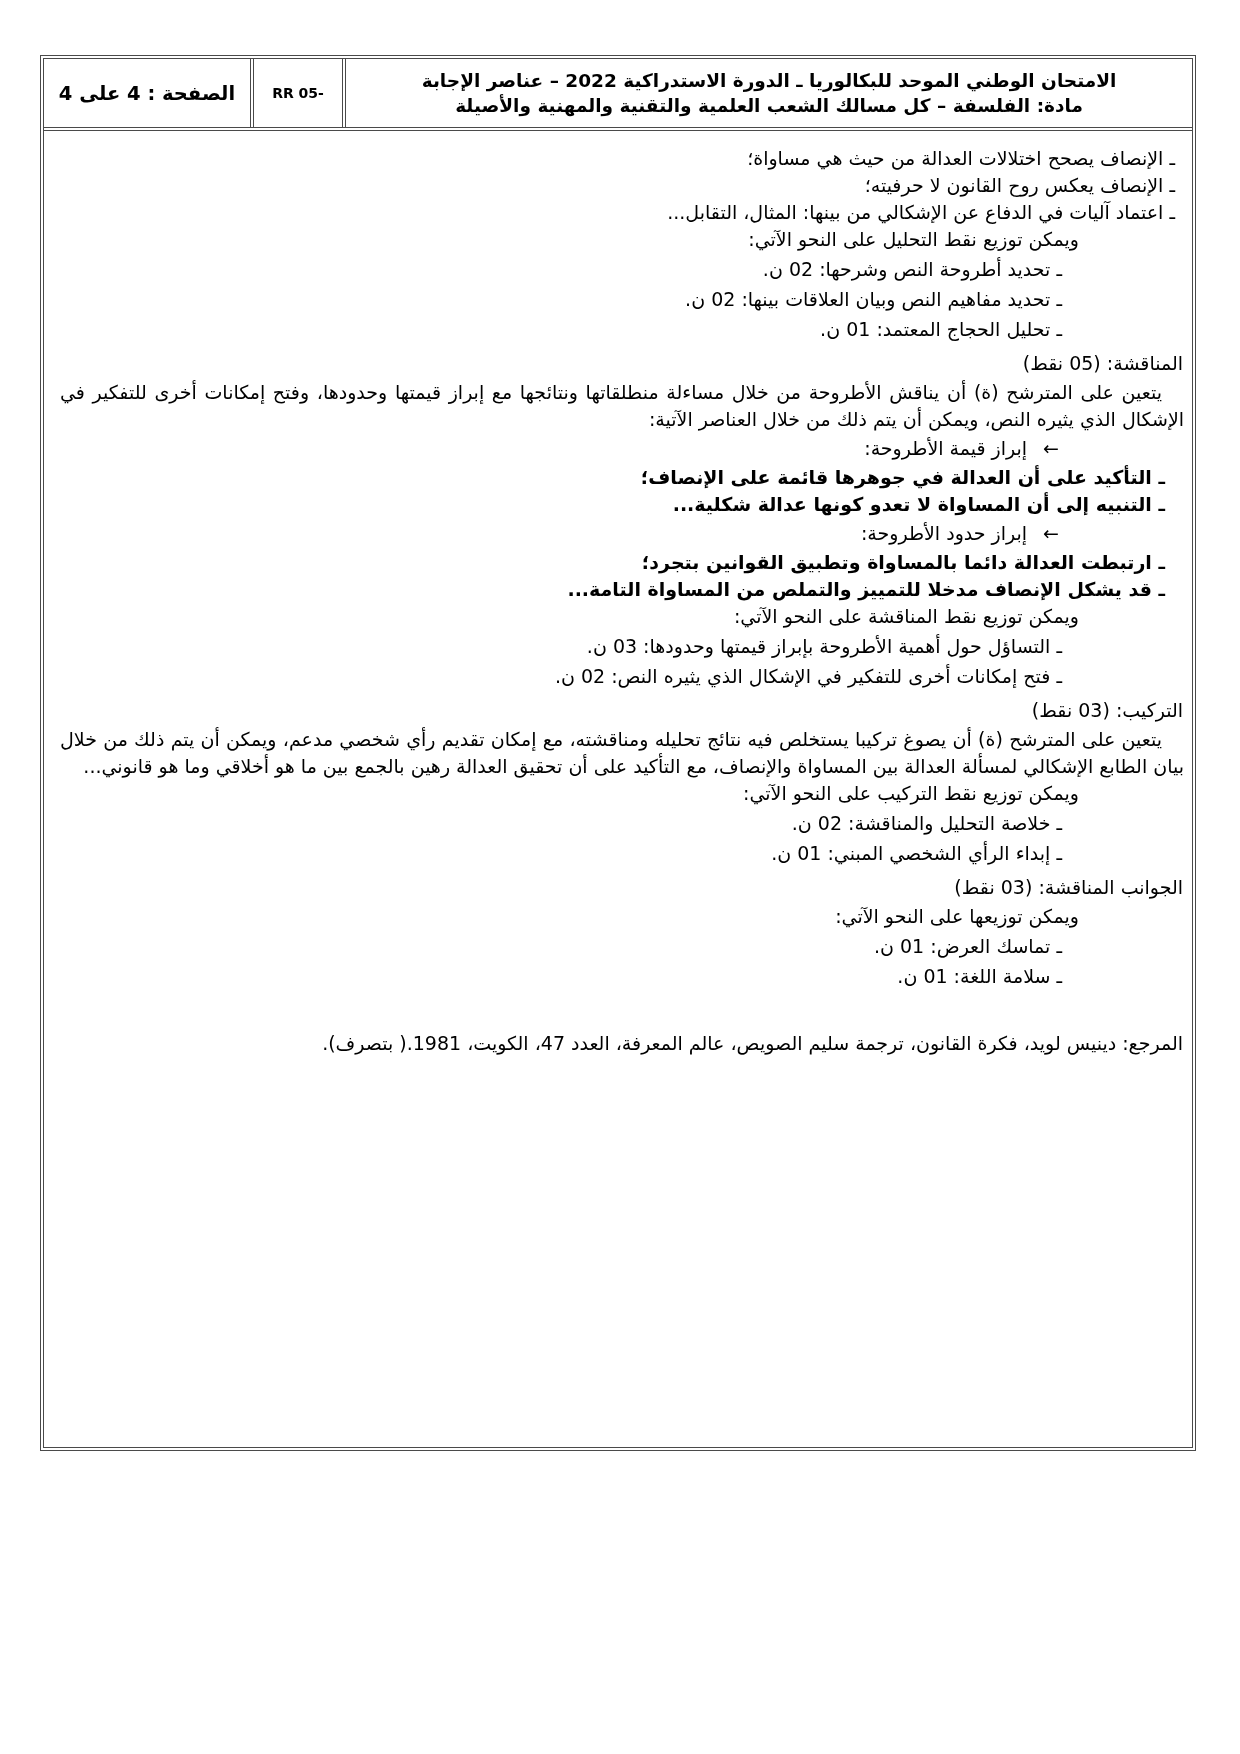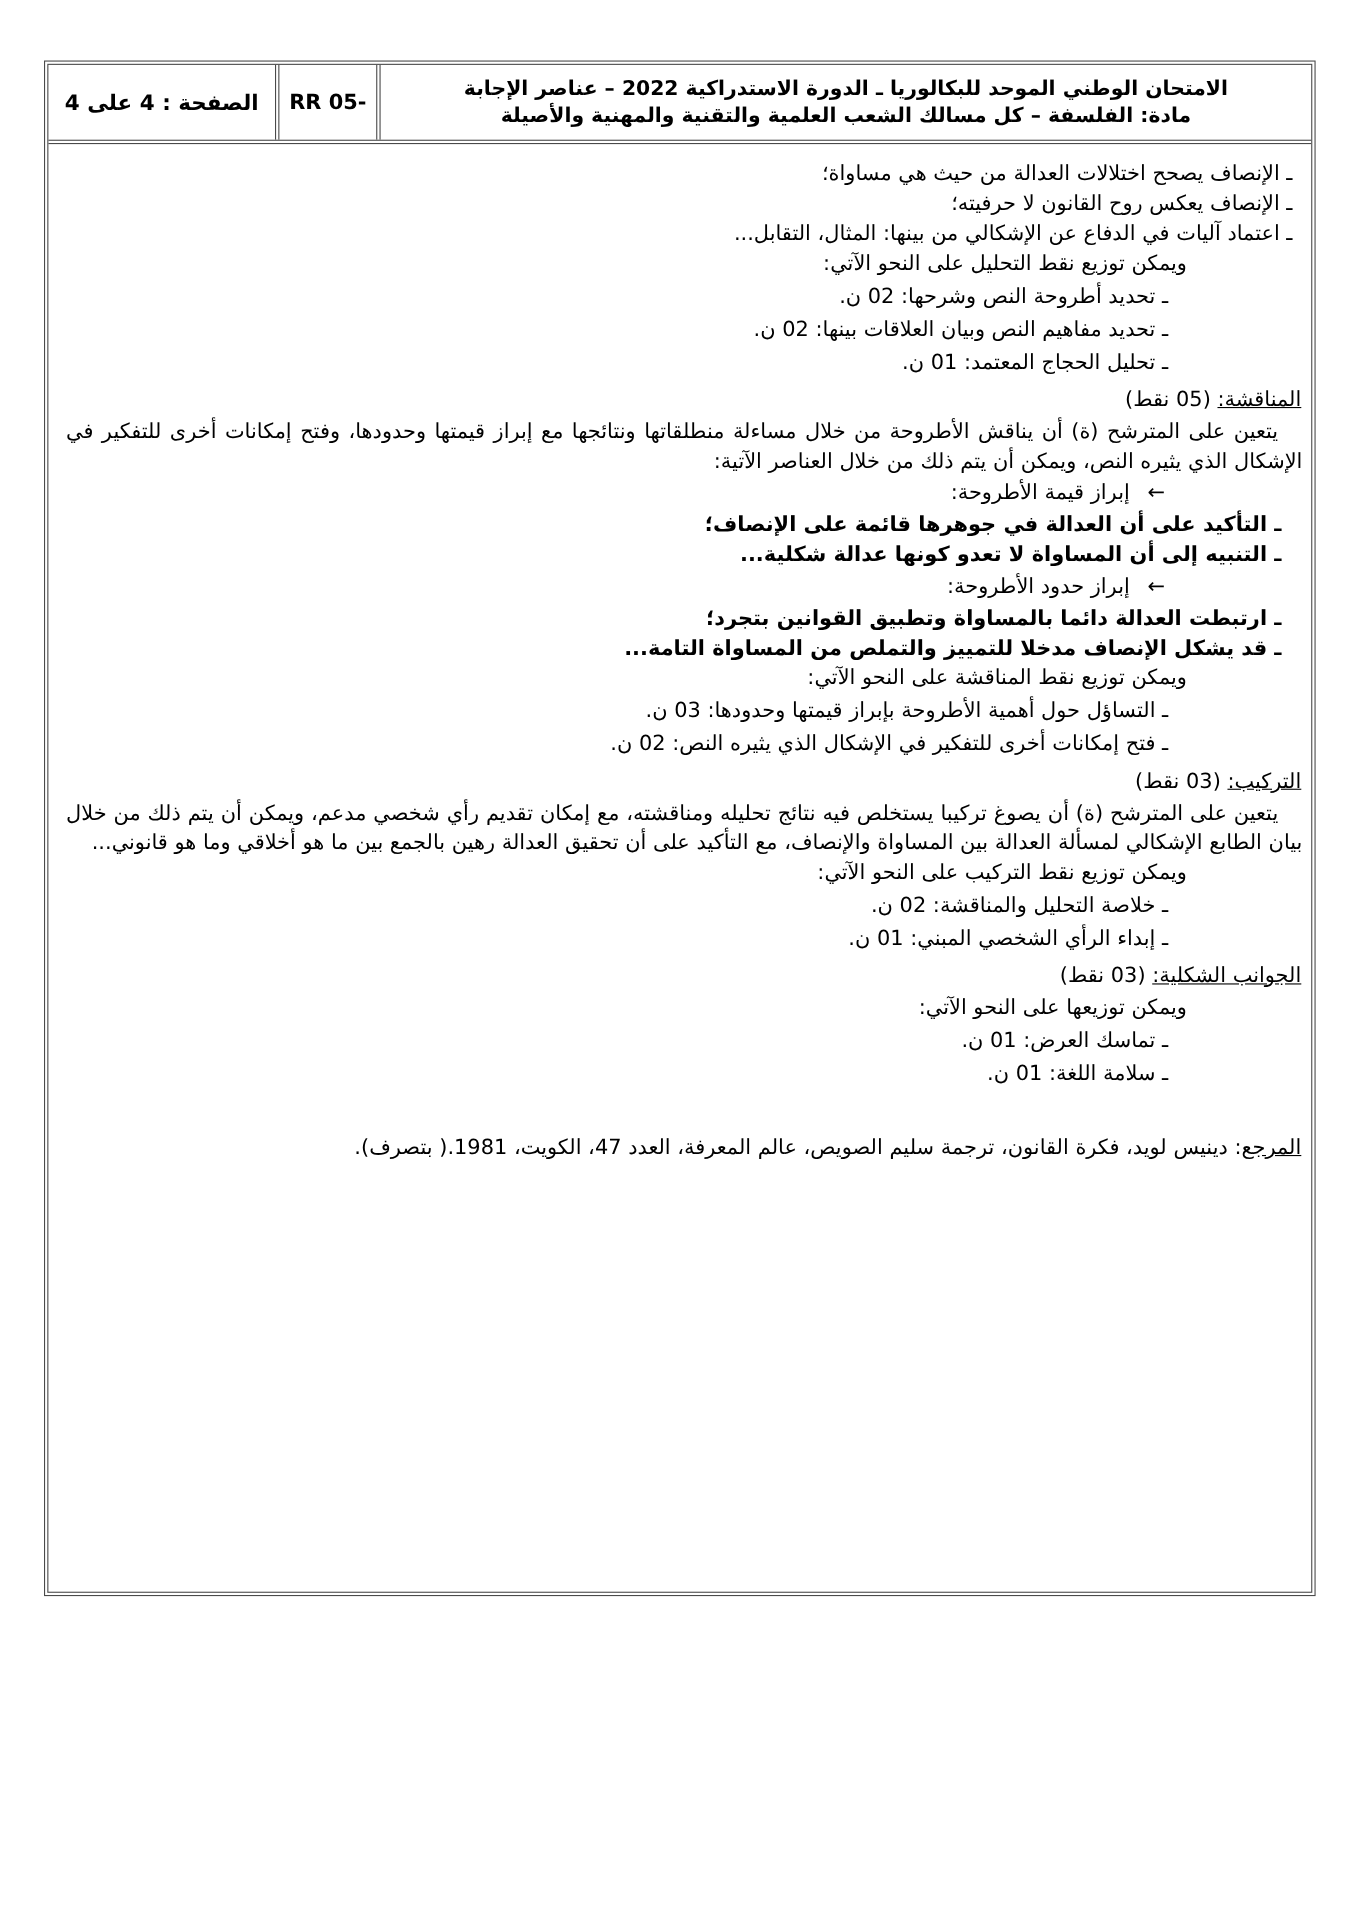--- a/index.html
+++ b/index.html
@@ -14,36 +14,36 @@
   }
   
   .hdr{
     display:flex;direction:rtl;border-bottom:4px double #4a4a4a;
     min-height:72px;box-sizing:border-box;align-items:stretch;
   }
   .hdr-cell{box-sizing:border-box;display:flex;flex-direction:column;justify-content:center;}
   .hdr-title{flex:1;border-left:4px double #4a4a4a;text-align:center;padding:6px 10px;}
   .hdr-title div{font-weight:bold;font-size:18.5px;line-height:25px;}
   .hdr-rr{width:92px;border-left:4px double #4a4a4a;text-align:center;
-    font-weight:bold;font-size:19px;direction:ltr;}
+    font-weight:bold;font-size:14px;direction:ltr;}
   .hdr-page{width:206px;text-align:center;font-weight:bold;font-size:19.5px;}
   
   .doc-body{
     direction:rtl;text-align:right;padding:14px 8px 0 14px;
     font-size:19px;line-height:27px;
   }
   .ln{min-height:27px;}
   .ln-bullet{padding-right:9px;}
   .ln-bullet2{padding-right:19px;font-weight:bold;}
   .ln-connector{padding-right:105px;}
   .ln-point{padding-right:122px;margin:3px 0;}
   .ln-arrow{padding-right:30px;margin:2px 0;}
   .ln-heading{padding-right:1px;margin:7px 0 2px 0;}
   .ln-paragraph{text-align:justify;text-indent:22px;padding-left:2px;}
-  .u{text-decoration:underline;}
+  .u{}
   .arrow-glyph{display:inline-block;margin-left:16px;padding-right:95px;}
   .reference{margin-top:40px;padding-right:1px;}
 </style>
 </head>
 <body>
 
 <div class="page-frame">
 
   <div class="hdr">
     <div class="hdr-cell hdr-title">
@@ -76,21 +76,21 @@
         <div class="ln ln-bullet2">ـ ارتبطت العدالة دائما بالمساواة وتطبيق القوانين بتجرد؛</div>
         <div class="ln ln-bullet2">ـ قد يشكل الإنصاف مدخلا للتمييز والتملص من المساواة التامة...</div>
         <div class="ln ln-connector">ويمكن توزيع نقط المناقشة على النحو الآتي:</div>
         <div class="ln ln-point">ـ التساؤل حول أهمية الأطروحة بإبراز قيمتها وحدودها: 03 ن.</div>
         <div class="ln ln-point">ـ فتح إمكانات أخرى للتفكير في الإشكال الذي يثيره النص: 02 ن.</div>
         <div class="ln ln-heading"><span class="u">التركيب:</span> (03 نقط)</div>
         <div class="ln ln-paragraph">يتعين على المترشح (ة) أن يصوغ تركيبا يستخلص فيه نتائج تحليله ومناقشته، مع إمكان تقديم رأي شخصي مدعم، ويمكن أن يتم ذلك من خلال بيان الطابع الإشكالي لمسألة العدالة بين المساواة والإنصاف، مع التأكيد على أن تحقيق العدالة رهين بالجمع بين ما هو أخلاقي وما هو قانوني...</div>
         <div class="ln ln-connector">ويمكن توزيع نقط التركيب على النحو الآتي:</div>
         <div class="ln ln-point">ـ خلاصة التحليل والمناقشة: 02 ن.</div>
         <div class="ln ln-point">ـ إبداء الرأي الشخصي المبني: 01 ن.</div>
-        <div class="ln ln-heading"><span class="u">الجوانب الشكلية:</span> (03 نقط)</div>
+        <div class="ln ln-heading"><span class="u">الجوانب المناقشة:</span> (03 نقط)</div>
         <div class="ln ln-connector">ويمكن توزيعها على النحو الآتي:</div>
         <div class="ln ln-point">ـ تماسك العرض: 01 ن.</div>
         <div class="ln ln-point">ـ سلامة اللغة: 01 ن.</div>
       </div>
     <div class="ln reference">
       <span class="u">المرجع</span><span>: دينيس لويد، فكرة القانون، ترجمة سليم الصويص، عالم المعرفة، العدد 47، الكويت، 1981.( بتصرف).</span>
     </div>
   </div>
 
 </div>

